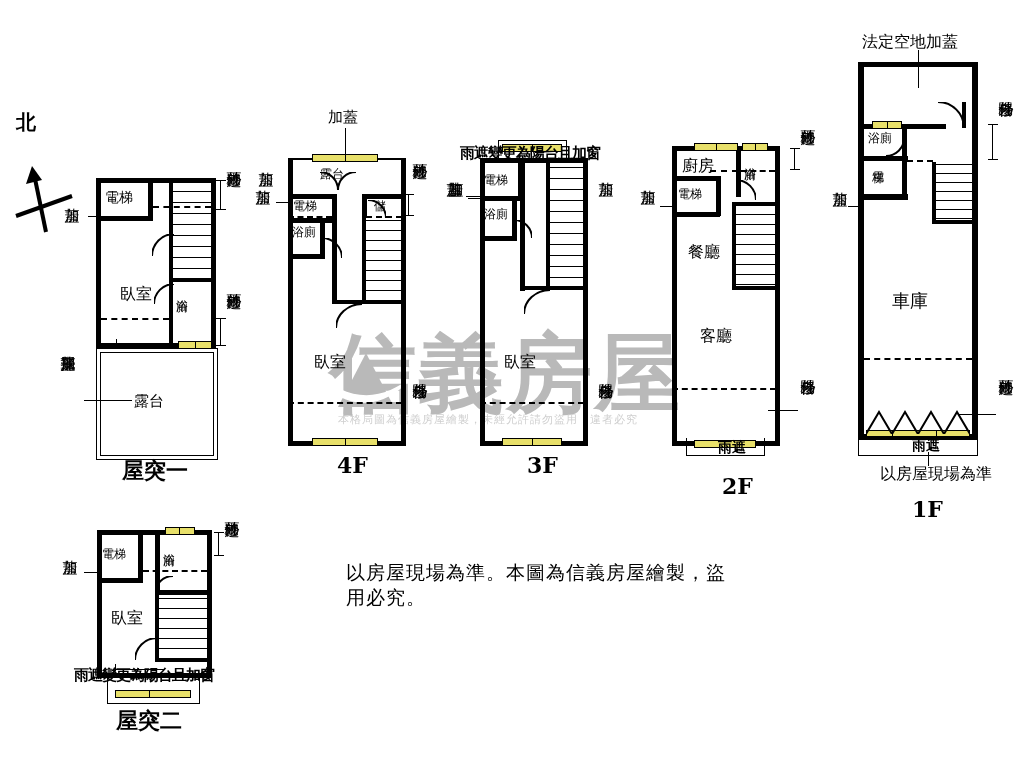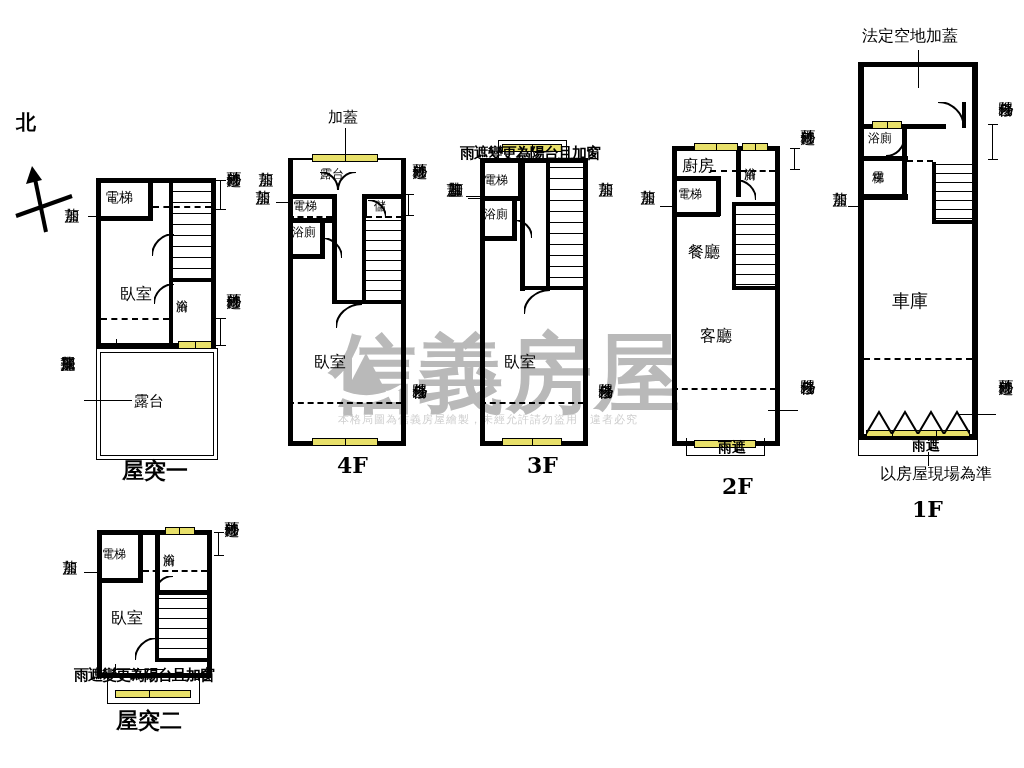--- a/index.html
+++ b/index.html
@@ -430,21 +430,21 @@
       <polyline points="0,24 13,2 26,24 39,2 52,24 65,2 78,24 91,2 104,24" fill="none" stroke="#000" stroke-width="2"></polyline>
     </svg>
     <div class="win" style="left:8px;top:368px;width:104px;height:7px;"></div>
     <div class="winline" style="left:34px;top:368px;width:1px;height:7px;"></div>
     <div class="winline" style="left:78px;top:368px;width:1px;height:7px;"></div>
     <div class="thin" style="left:0;top:378px;width:1px;height:16px;"></div>
     <div class="thin" style="left:119px;top:378px;width:1px;height:16px;"></div>
     <div class="thin" style="left:0;top:393px;width:120px;height:1px;"></div>
   </div>
 
-  <div class="lbl" style="left:862px;top:28px;font-size:16px;">法定空地加蓋</div>
+  <div class="lbl" style="left:862px;top:34px;font-size:16px;">法定空地加蓋</div>
   <div class="leader-v" style="left:918px;top:50px;height:38px;"></div>
   <div class="lbl vert" style="left:998px;top:90px;font-size:15px;">陽台外移</div>
   <div class="dimbar" style="left:988px;top:124px;width:10px;height:36px;">
     <div class="dl" style="left:4px;top:0;width:1px;height:36px;"></div>
     <div class="dl" style="left:0;top:0;width:10px;height:1px;"></div>
     <div class="dl" style="left:0;top:35px;width:10px;height:1px;"></div>
   </div>
   <div class="lbl vert" style="left:832px;top:180px;font-size:15px;">加蓋</div>
   <div class="leader" style="left:848px;top:206px;width:16px;"></div>
   <div class="lbl vert" style="left:998px;top:368px;font-size:15px;">雨遮外移</div>
@@ -511,15 +511,17 @@
   <div class="lbl vert" style="left:224px;top:510px;font-size:15px;">雨遮外移</div>
   <div class="dimbar" style="left:214px;top:532px;width:10px;height:24px;">
     <div class="dl" style="left:4px;top:0;width:1px;height:24px;"></div>
     <div class="dl" style="left:0;top:0;width:10px;height:1px;"></div>
     <div class="dl" style="left:0;top:23px;width:10px;height:1px;"></div>
   </div>
   <div class="ovtxt lbl" style="left:74px;top:668px;font-size:15px;letter-spacing:-1px;">雨遮變更為陽台且加窗</div>
   <div class="floortitle" style="left:116px;top:706px;">屋突二</div>
 
   <div class="abs" style="left:346px;top:560px;width:380px;z-index:7;font-size:19px;line-height:25px;letter-spacing:1px;">
+    <div>以房屋現場為準。本圖為信義房屋繪製，盜</div>
+    <div>用必究。</div>
   </div>
 
 </div>
 
 </body></html>

